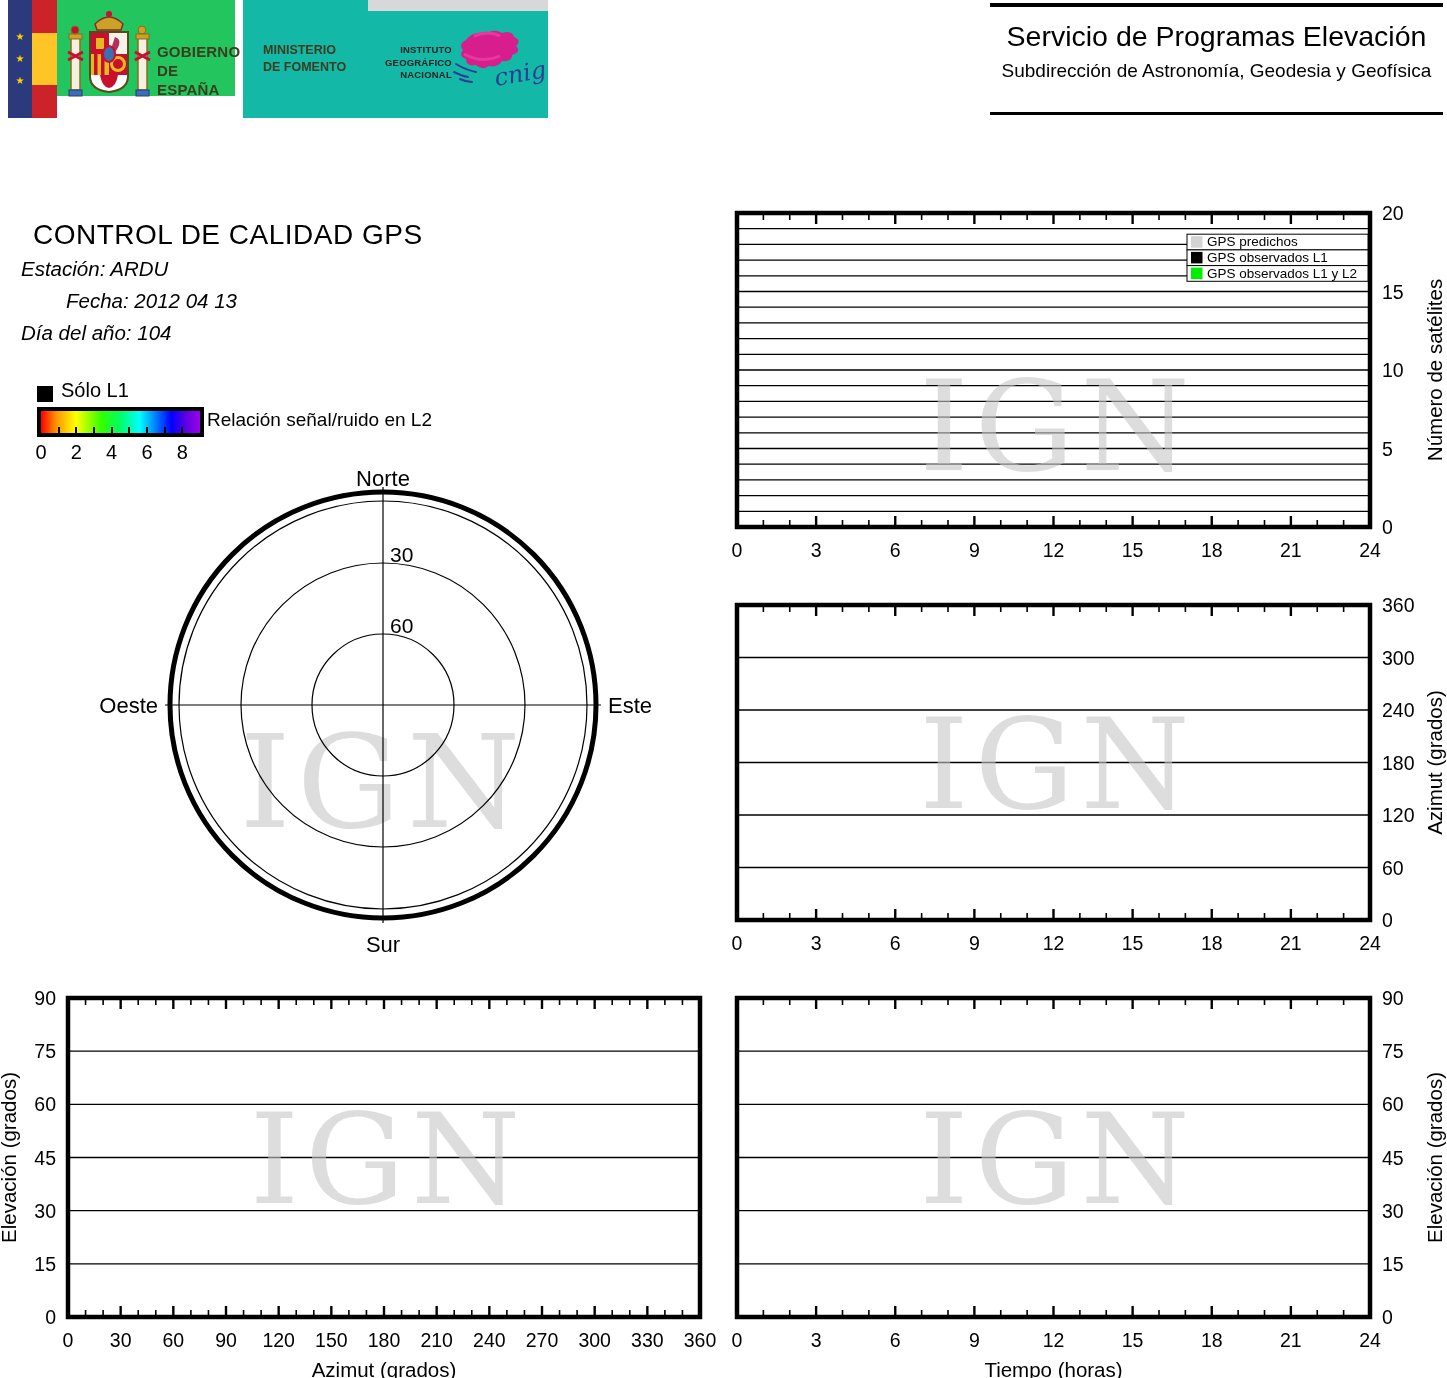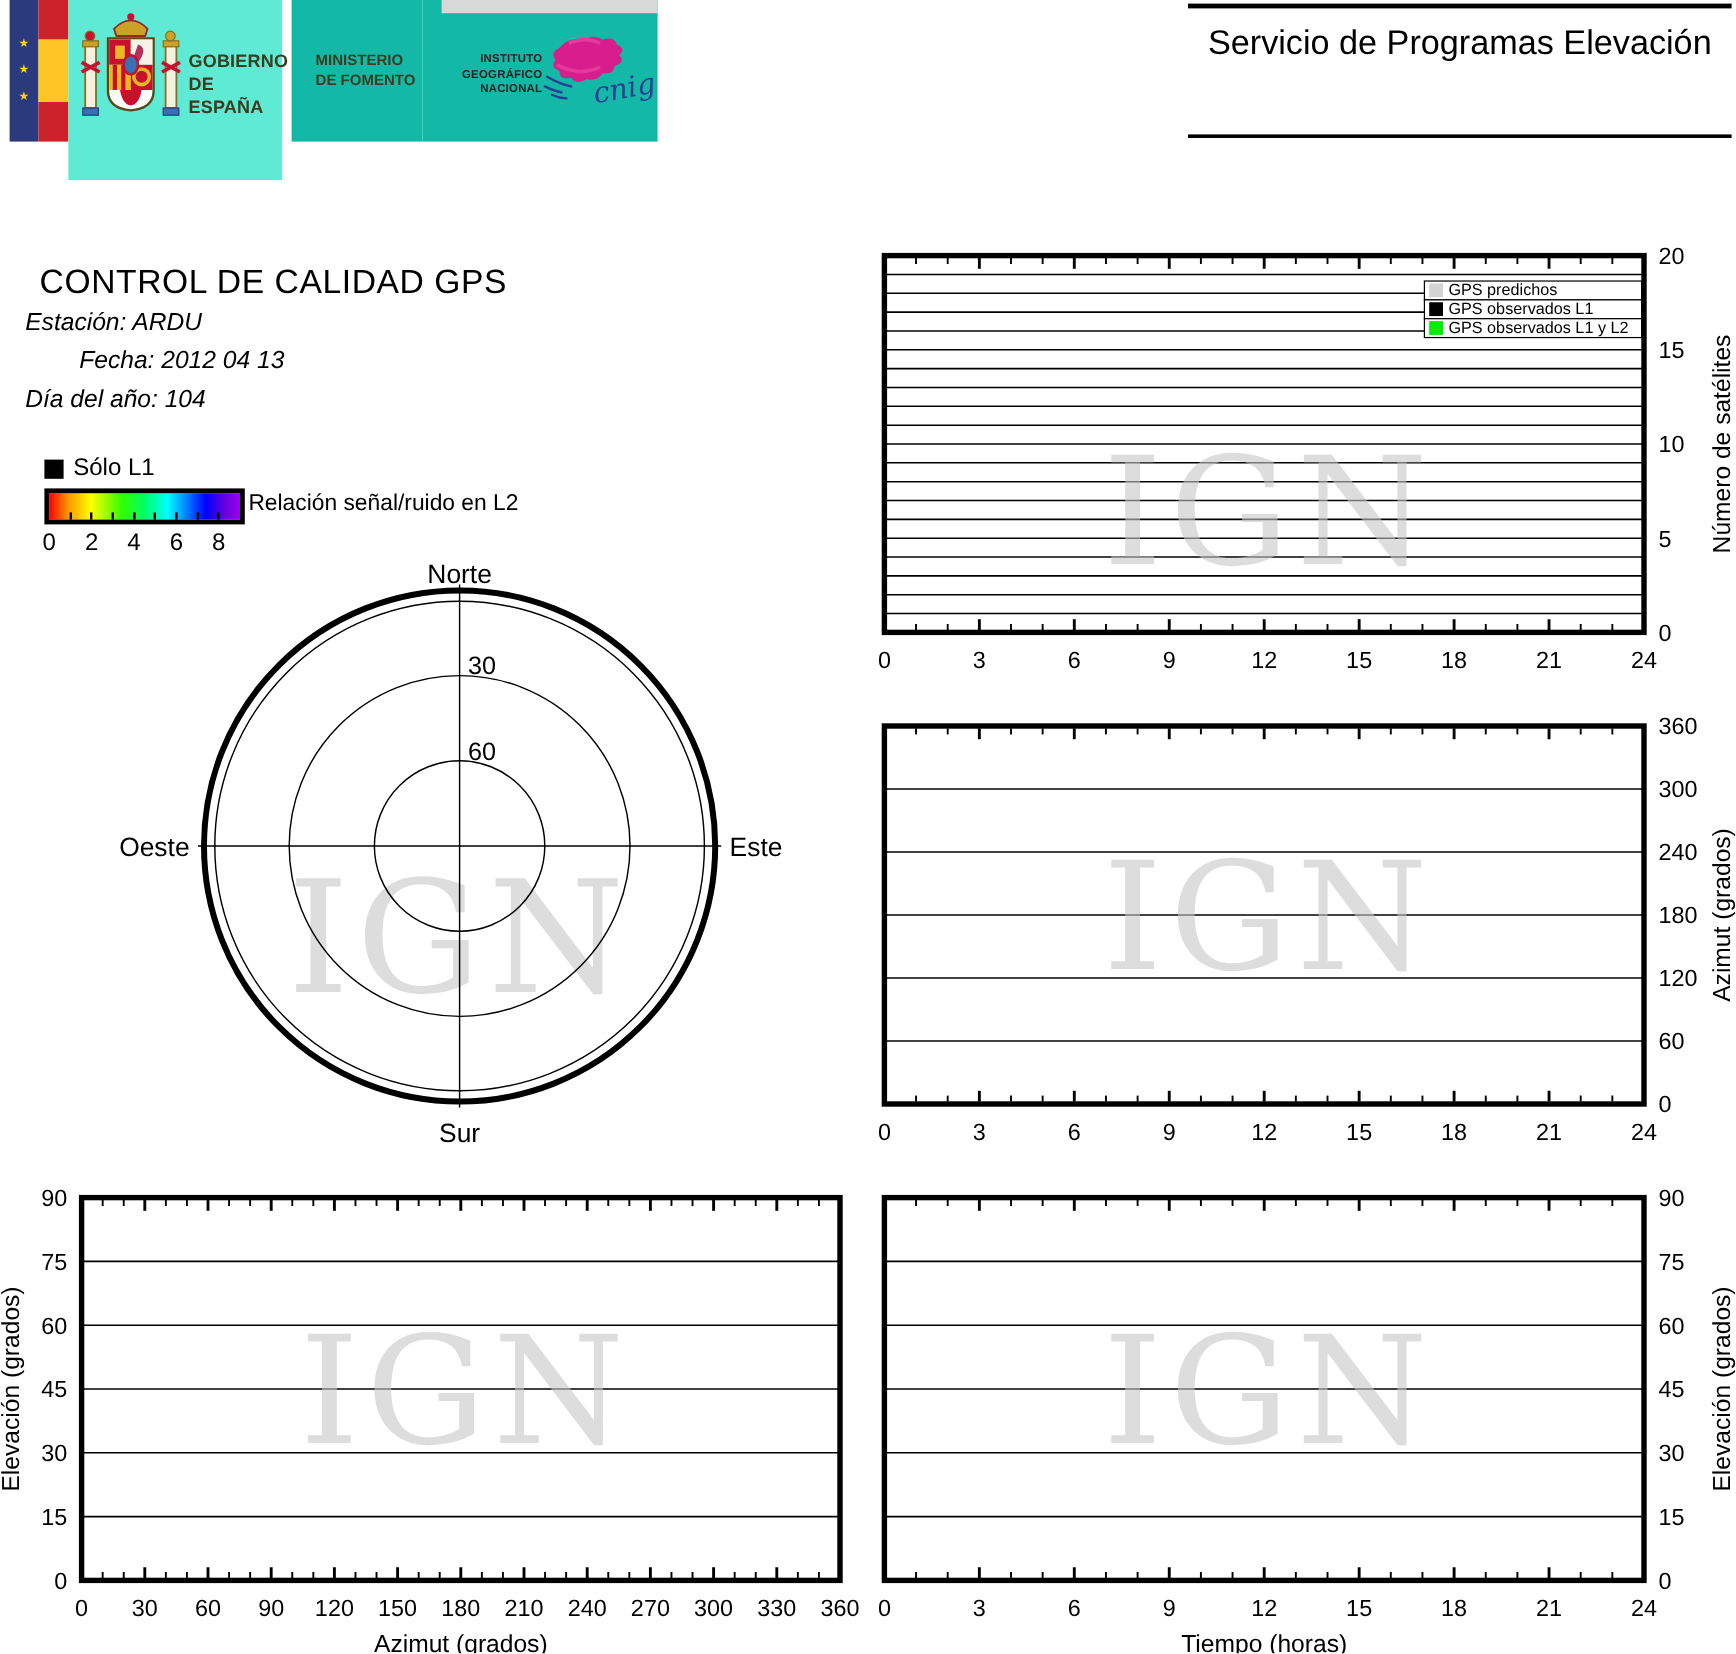--- a/index.html
+++ b/index.html
@@ -5,35 +5,35 @@
   html,body{margin:0;padding:0;background:#ffffff;}
   body{font-family:"Liberation Sans",sans-serif;color:#000;}
   #page{position:relative;width:1447px;height:1378px;background:#fff;overflow:hidden;}
   .abs{position:absolute;}
   
   .eu-strip{left:8px;top:0;width:24px;height:118px;background:#2b3a7d;display:flex;flex-direction:column;justify-content:center;align-items:center;gap:12px;}
   .eu-star{color:#ffd200;font-size:10px;line-height:10px;}
   .flag-strip{left:32px;top:0;width:25px;height:118px;display:flex;flex-direction:column;}
   .flag-red{background:#cc2229;height:33px;}
   .flag-yellow{background:#ffc425;flex:1;}
-  .gob-block{left:57px;top:0;width:178px;height:150px;background:#5eead4;}
+  .gob-block{left:57px;top:0;width:178px;height:96px;background:#22c55e;}
   .min-block{left:243px;top:0;width:109px;height:118px;background:#14b8a6;}
   .ign-block{left:352px;top:0;width:196px;height:118px;background:#14b8a6;text-align:right;}
   .gray-strip{left:16px;top:0;width:180px;height:11px;background:#d8d8d8;}
   .gov-text{left:100px;top:42px;font-size:15px;font-weight:bold;color:#3c3c1e;line-height:19px;letter-spacing:.2px;}
   .min-text{left:20px;top:42px;font-size:12.5px;font-weight:bold;color:#3c3c1e;line-height:17px;}
   .inst-text{left:33px;top:44px;font-size:9.5px;font-weight:bold;color:#222;line-height:12.5px;letter-spacing:.2px;}
   .service-box{left:990px;top:3px;width:453px;border-top:4px solid #000;border-bottom:3px solid #000;height:105px;text-align:center;}
   .service-title{font-size:28.5px;margin-top:13px;}
   .service-sub{font-size:19px;margin-top:7px;}
   
   .info-title{left:33px;top:219px;font-size:28px;letter-spacing:.5px;}
   .info-line{left:21px;font-size:20.5px;font-style:italic;}
   
-  .solo-row{left:37px;top:379px;display:flex;align-items:center;gap:8px;font-size:20px;}
+  .solo-row{left:37px;top:379px;display:flex;align-items:flex-end;gap:8px;font-size:20px;}
   .solo-swatch{width:16px;height:16px;background:#000;}
   .colorbar{left:37px;top:407px;width:159px;height:22px;border:4px solid #000;
     background:linear-gradient(to right,#ff0000 0%,#ff9900 10%,#ffff00 22%,#33ff00 38%,#00ff66 50%,#00ffff 62%,#0066ff 74%,#0000ff 82%,#6600e0 92%,#9b00f0 100%);}
   .cb-tick{position:absolute;bottom:0;width:2px;height:6px;background:#000;}
   .cb-labels{left:37px;top:441px;width:160px;height:24px;font-size:20px;}
   .cb-labels span{position:absolute;transform:translateX(-50%);}
   .cb-caption{left:207px;top:409px;font-size:19px;}
   svg{overflow:visible;display:block;}
   .chart-text{font-family:"Liberation Sans",sans-serif;}
 </style>
@@ -109,20 +109,21 @@
     <svg class="abs" style="left:92px;top:24px;" width="100" height="76" viewBox="0 0 100 76">
       <path d="M22 16 q8 -10 20 -6 q8 -6 16 -1 q10 -3 12 4 q8 3 2 9 q6 6 -4 9 q0 7 -10 6 q-4 7 -13 5 q-8 5 -13 -1 q-10 2 -10 -6 q-8 -3 -3 -9 q-5 -6 3 -10 Z" fill="#d81e8c"></path>
       <path d="M30 12 q14 -6 26 0 M20 30 q18 10 36 2" stroke="#e8379d" stroke-width="3" fill="none"></path>
       <path d="M12 40 q10 6 20 8 M10 48 q8 4 14 5 M16 55 q6 3 12 3" stroke="#2a3f94" stroke-width="2" fill="none" stroke-linecap="round"></path>
       <text x="52" y="62" font-family="'DejaVu Serif',serif" font-style="italic" font-size="24" fill="#2a3f94" transform="rotate(-10 52 62)">cnig</text>
     </svg>
   </div>
 
   <div class="abs service-box">
     <div class="service-title">Servicio de Programas Elevación</div>
+    <div class="service-sub">Subdirección de Astronomía, Geodesia y Geofísica</div>
   </div>
 
   <div class="abs info-title">CONTROL DE CALIDAD GPS</div>
   <div class="abs info-line" style="top:257px;">Estación: ARDU</div>
   <div class="abs info-line" style="top:289px;margin-left:45px;">Fecha: 2012 04 13</div>
   <div class="abs info-line" style="top:321px;">Día del año: 104</div>
 
   <div class="abs solo-row">
     <div class="solo-swatch"></div>
     <span>Sólo L1</span>

